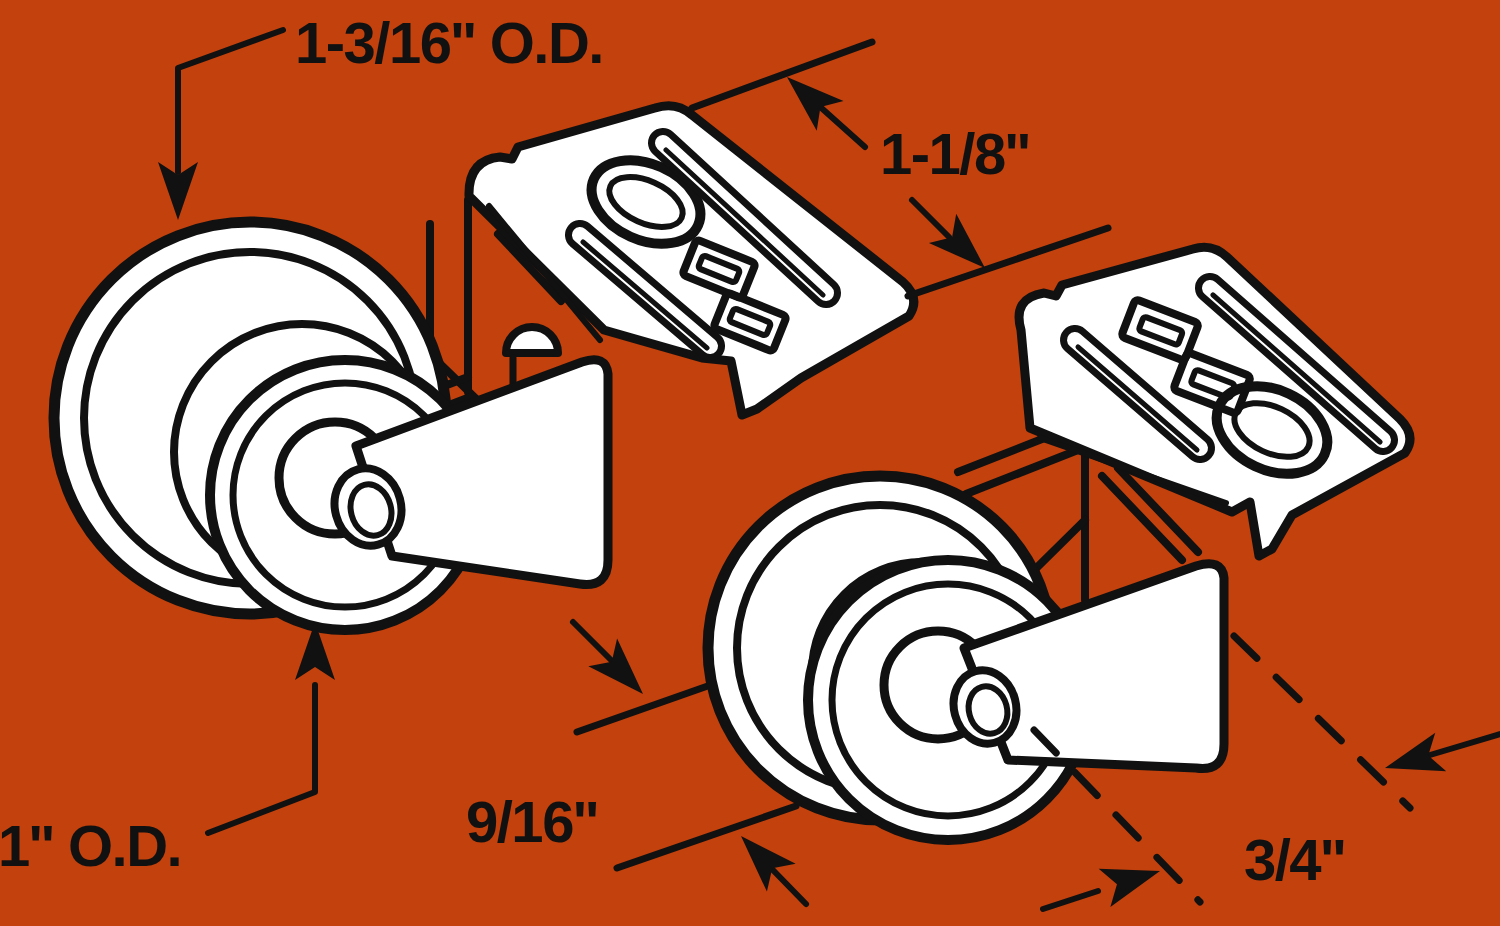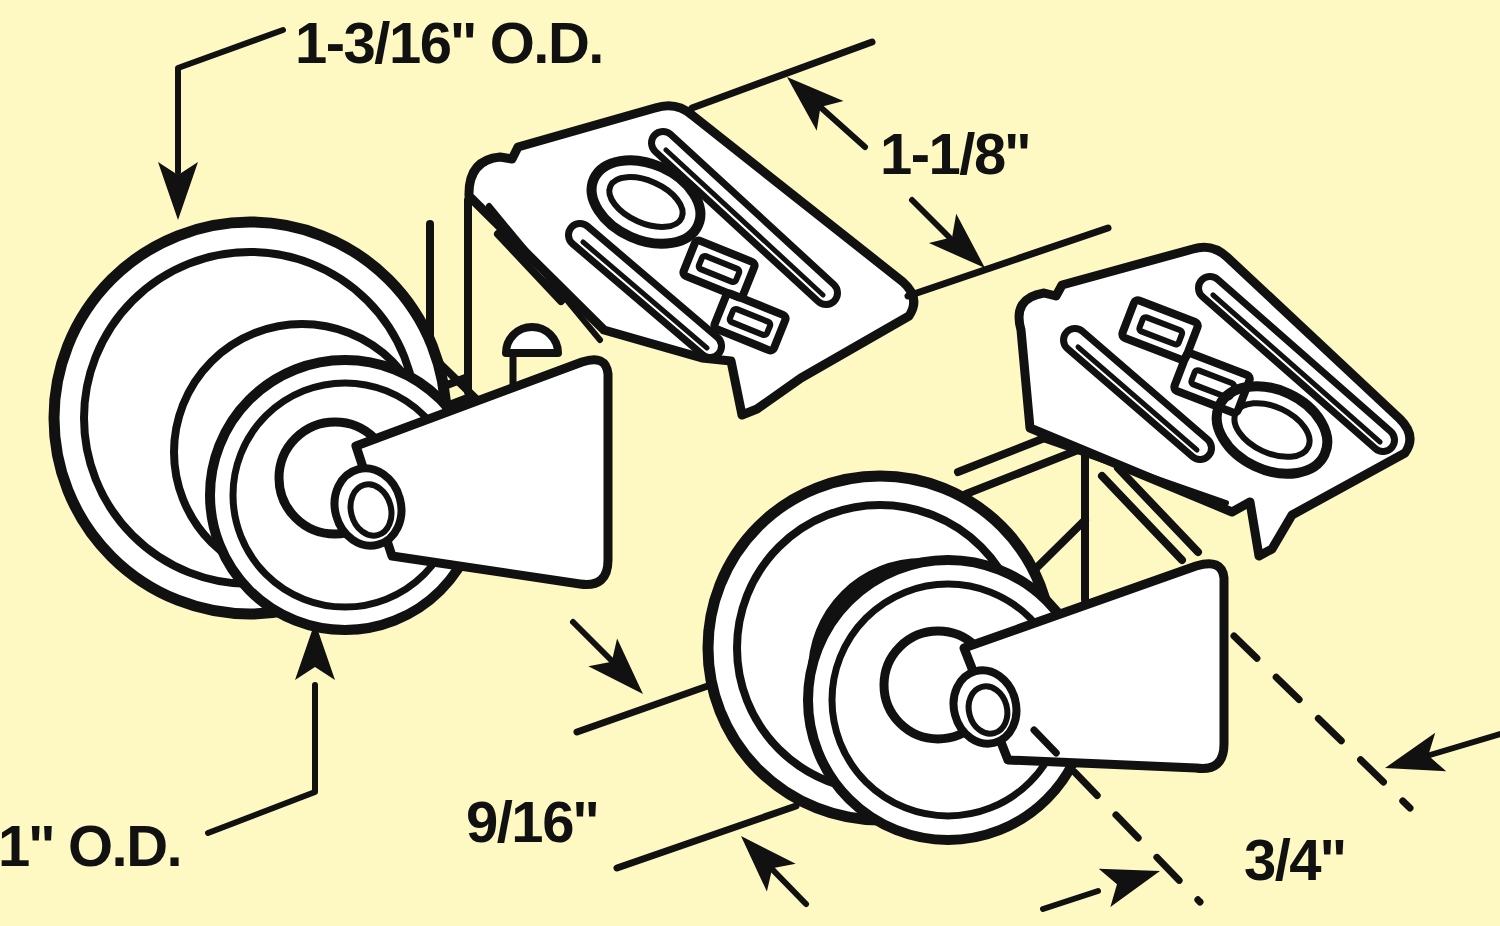--- a/index.html
+++ b/index.html
@@ -4,21 +4,21 @@
 <style>
   html, body {
     margin: 0;
     padding: 0;
     background: #ffffff;
   }
   .stage {
     position: relative;
     width: 1500px;
     height: 926px;
-    background: #fef9c3;
+    background: #c2410c;
     overflow: hidden;
   }
   svg { display: block; }
   .ink   { stroke: #111111; fill: none; stroke-linecap: round; stroke-linejoin: round; }
   .fillw { fill: #ffffff; }
   .solid { fill: #111111; stroke: none; }
   .dim-label {
     font-family: "Liberation Sans", "DejaVu Sans", sans-serif;
     font-weight: 700;
     font-size: 58px;

